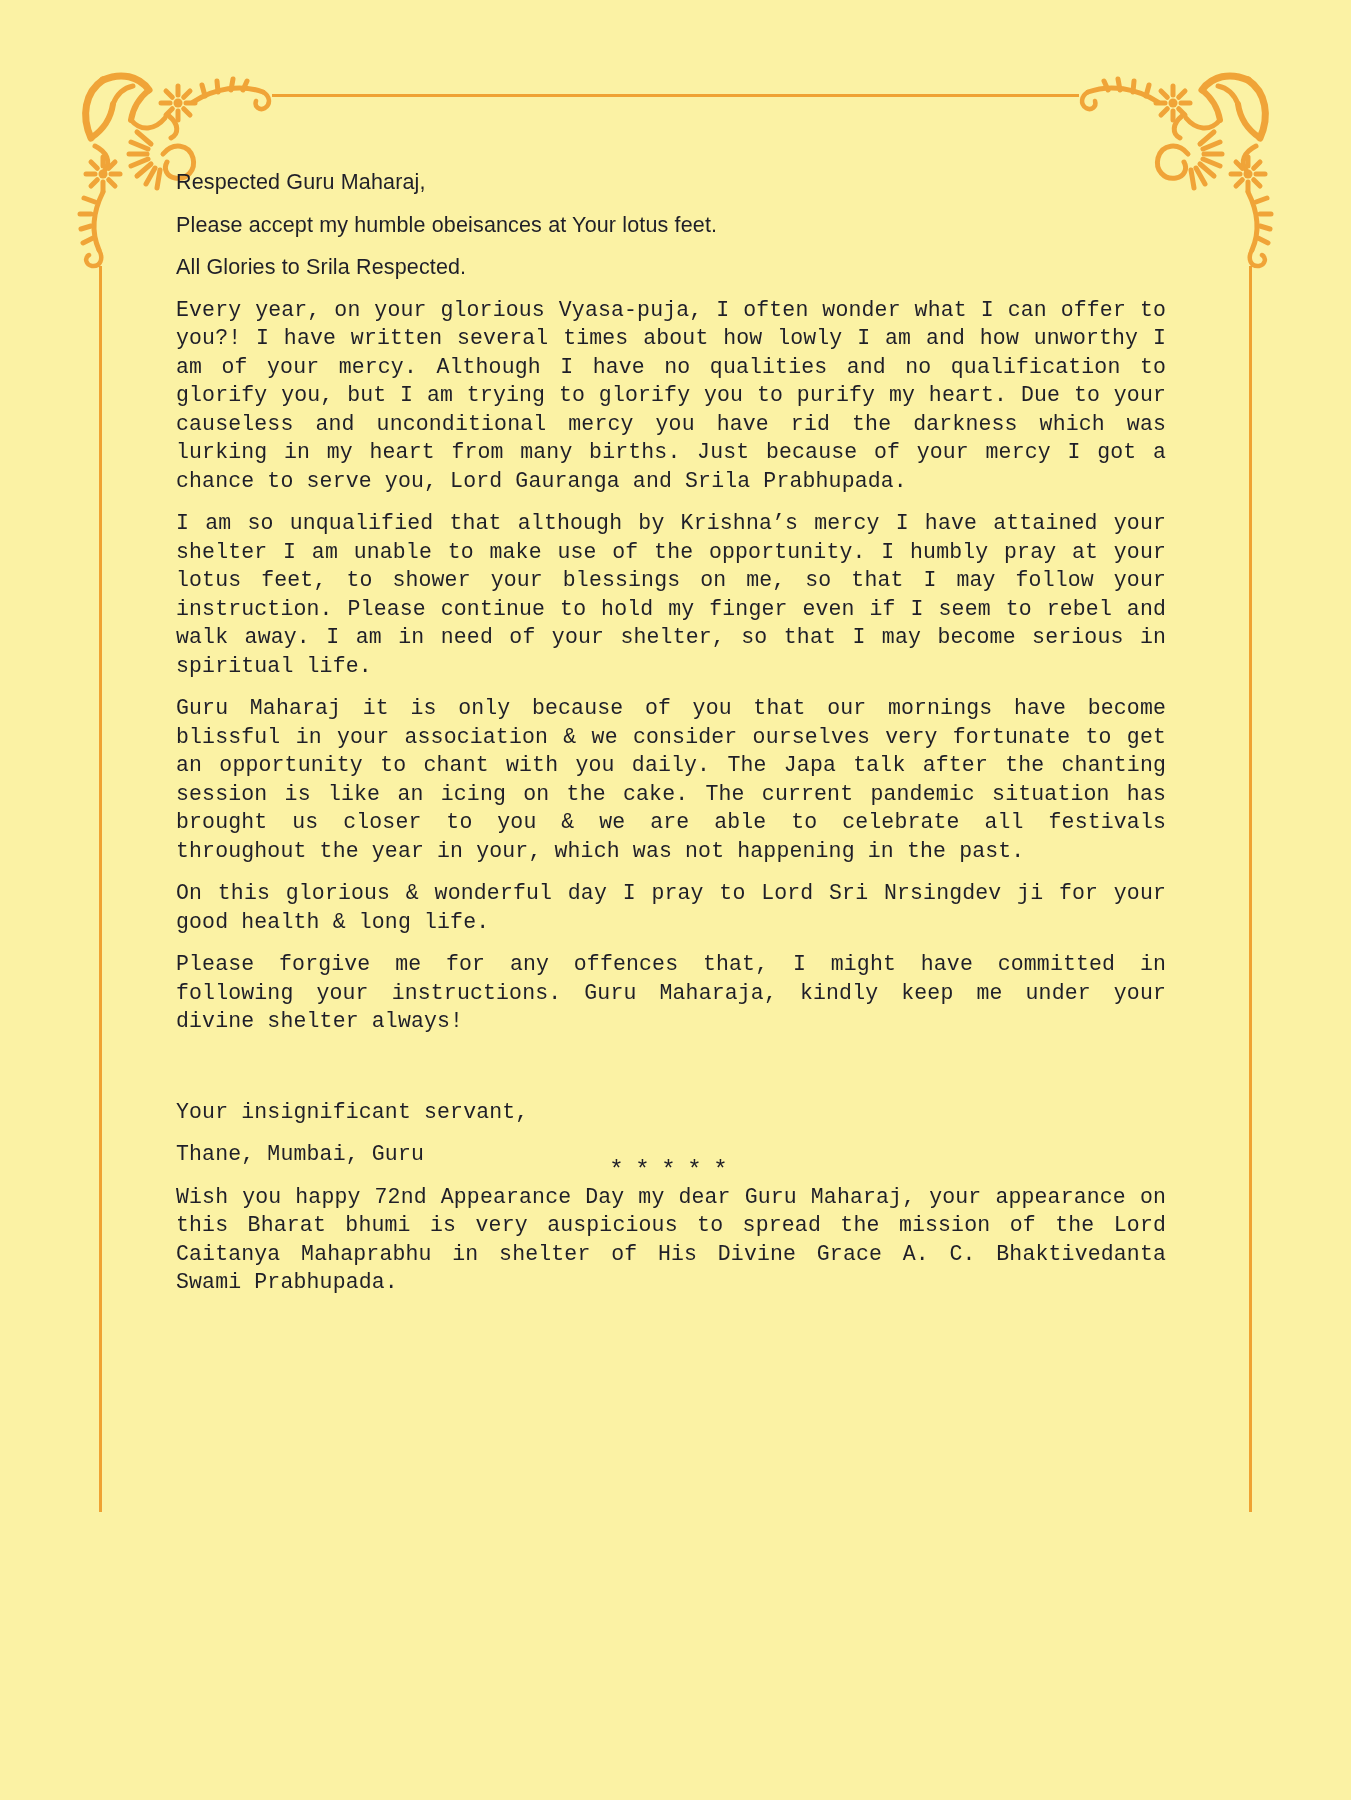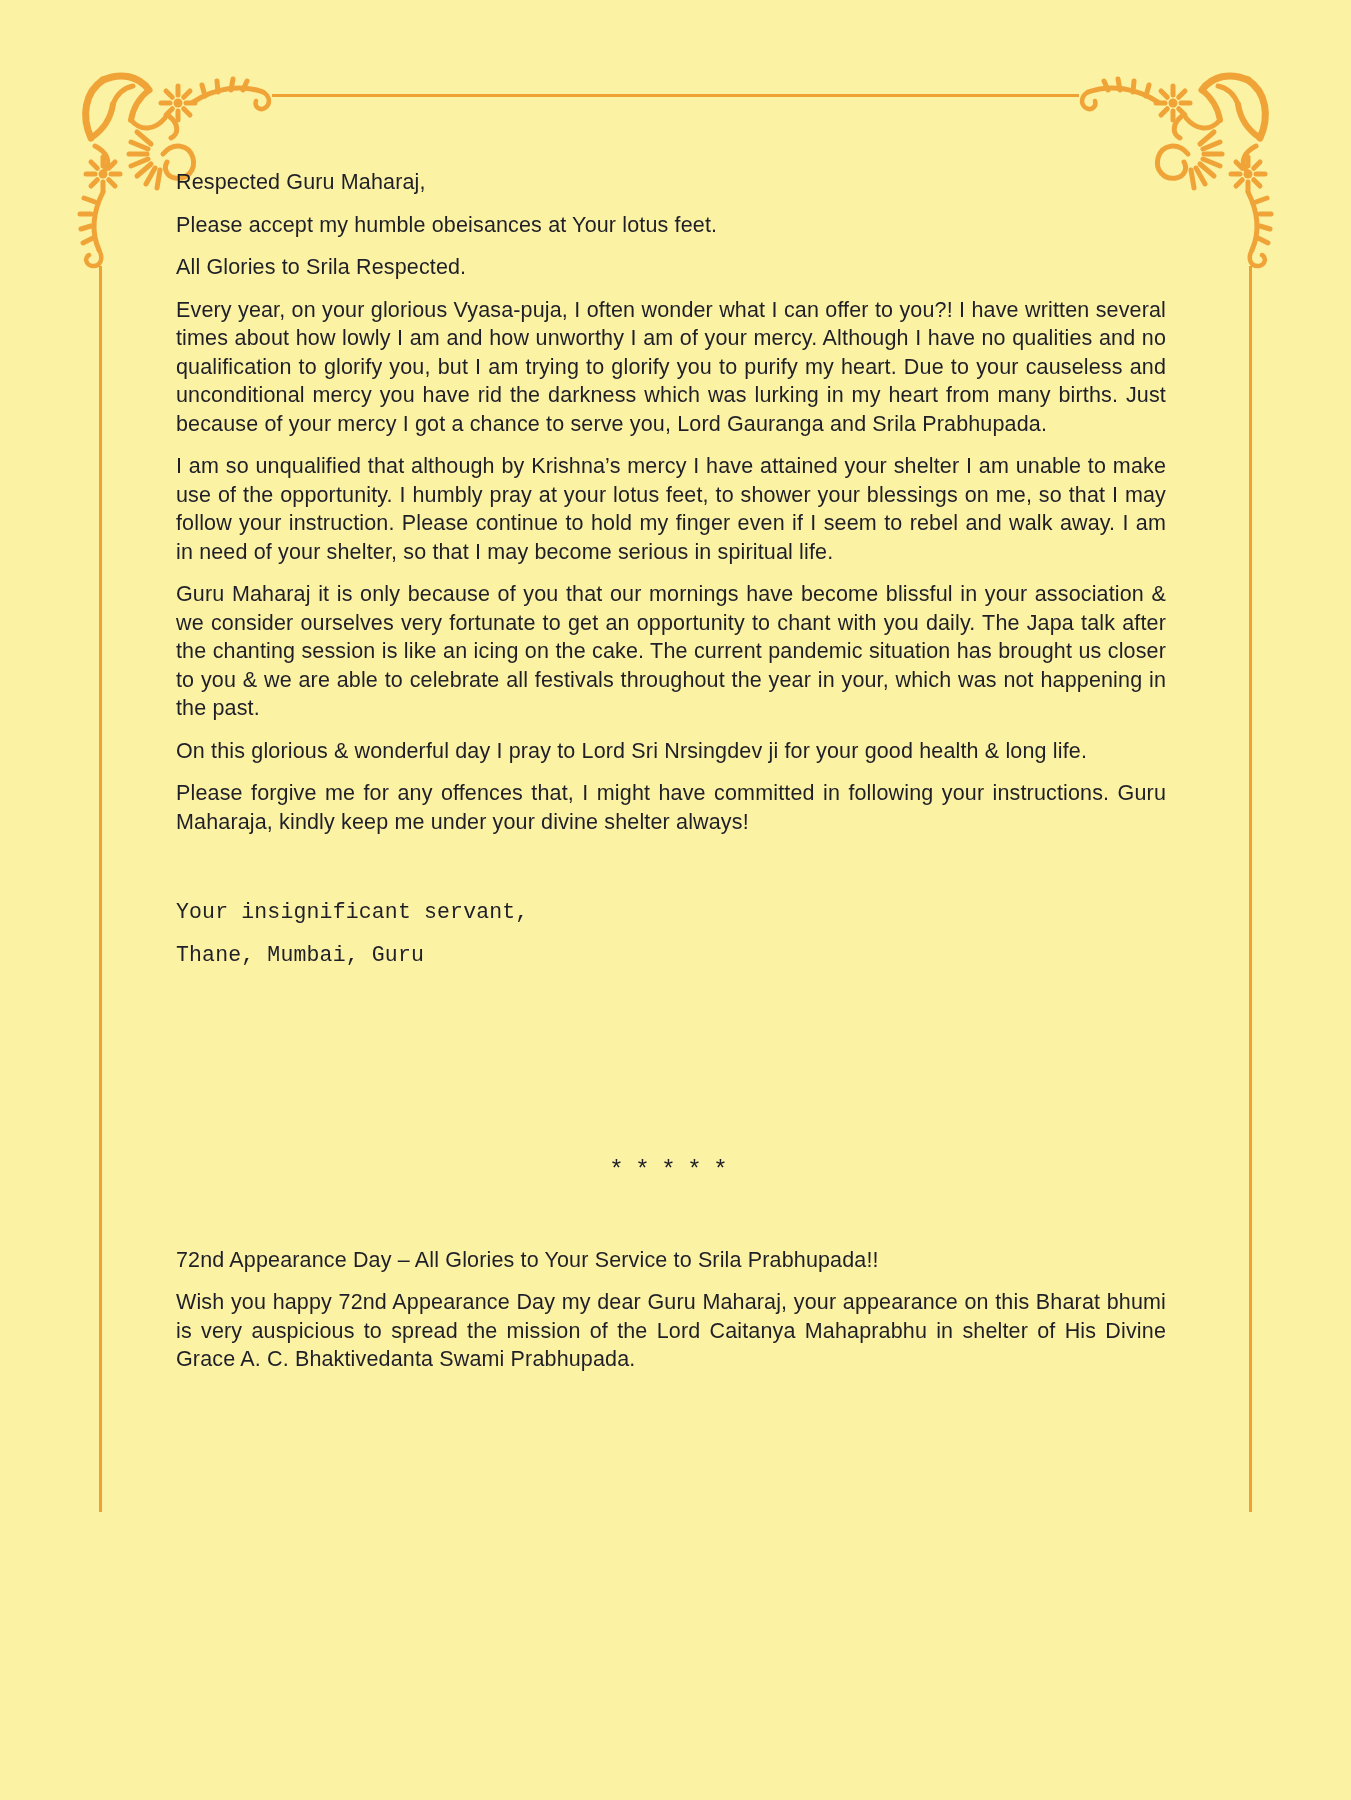--- a/index.html
+++ b/index.html
@@ -24,21 +24,21 @@
   .bline.left{left:99px;top:266px;width:3px;height:1274px;}
   .bline.right{left:1249px;top:266px;width:3px;height:1274px;}
   
   .content{
     position:absolute;left:176px;width:990px;
     font-size:21.5px;line-height:28.5px;letter-spacing:.15px;
   }
   .content.topblock{top:168px;}
   .content.bottomblock{top:1140px;}
   .content p{margin:0 0 14px 0;}
-  p.para{text-align:justify;}
+  p.para{text-align:justify;font-family:Liberation Mono, monospace;}
   .signoff{margin-top:62px;font-family:Liberation Mono, monospace;}
   .stars{
     text-align:center;font-size:24px;letter-spacing:5px;
     margin:14px 0 0 0 !important;
   }
   .heading{margin-top:63px !important;}
   .page-number{
     position:absolute;left:0;top:1667px;width:1351px;
     text-align:center;font-size:21px;color:#c2410c;
   }
@@ -146,18 +146,17 @@
     <p class="para">Please forgive me for any offences that, I might have committed in following your instructions. Guru Maharaja, kindly keep me under your divine shelter always!</p>
 
     <div class="signoff">
       <p class="line">Your insignificant servant,</p>
       <p class="line">Thane, Mumbai, Guru</p>
     </div>
   </main>
 
   <section class="content bottomblock">
     <p class="stars">* * * * *</p>
-    <p class="line heading">72nd Appearance Day – All Glories to Your Service to Srila Prabhupada!!</p>
     <p class="para">Wish you happy 72nd Appearance Day my dear Guru Maharaj, your appearance on this Bharat bhumi is very auspicious to spread the mission of the Lord Caitanya Mahaprabhu in shelter of His Divine Grace A. C. Bhaktivedanta Swami Prabhupada.</p>
   </section>
 
   <div class="page-number">317</div>
 </div>
 
 </body></html>

